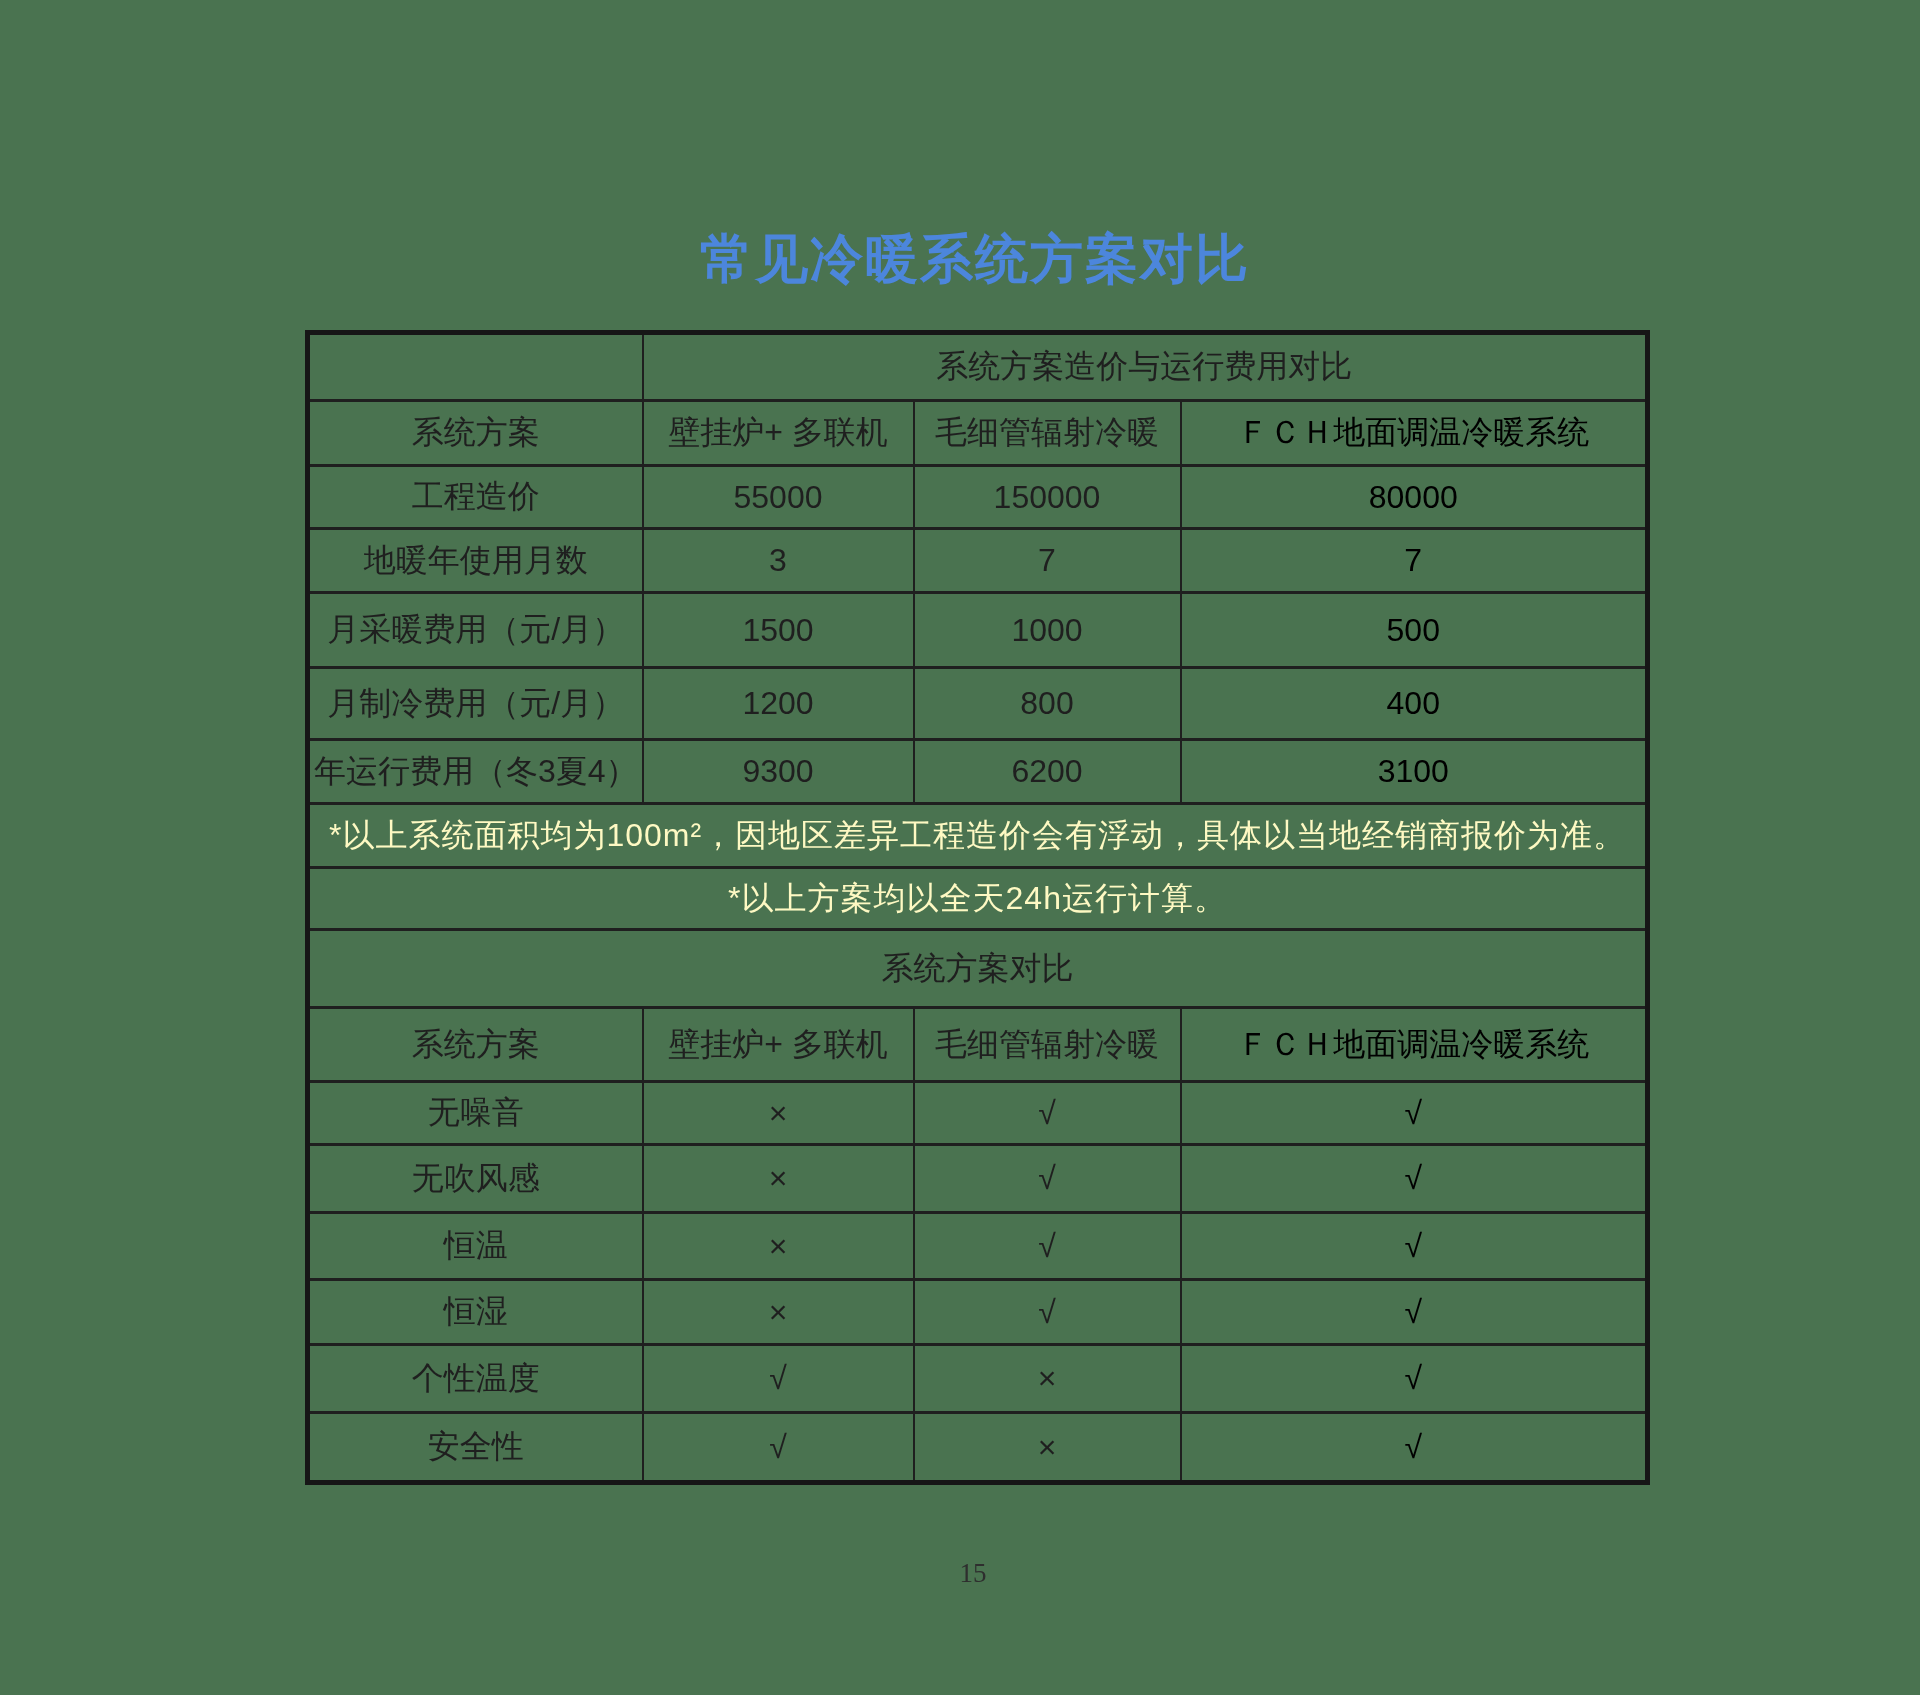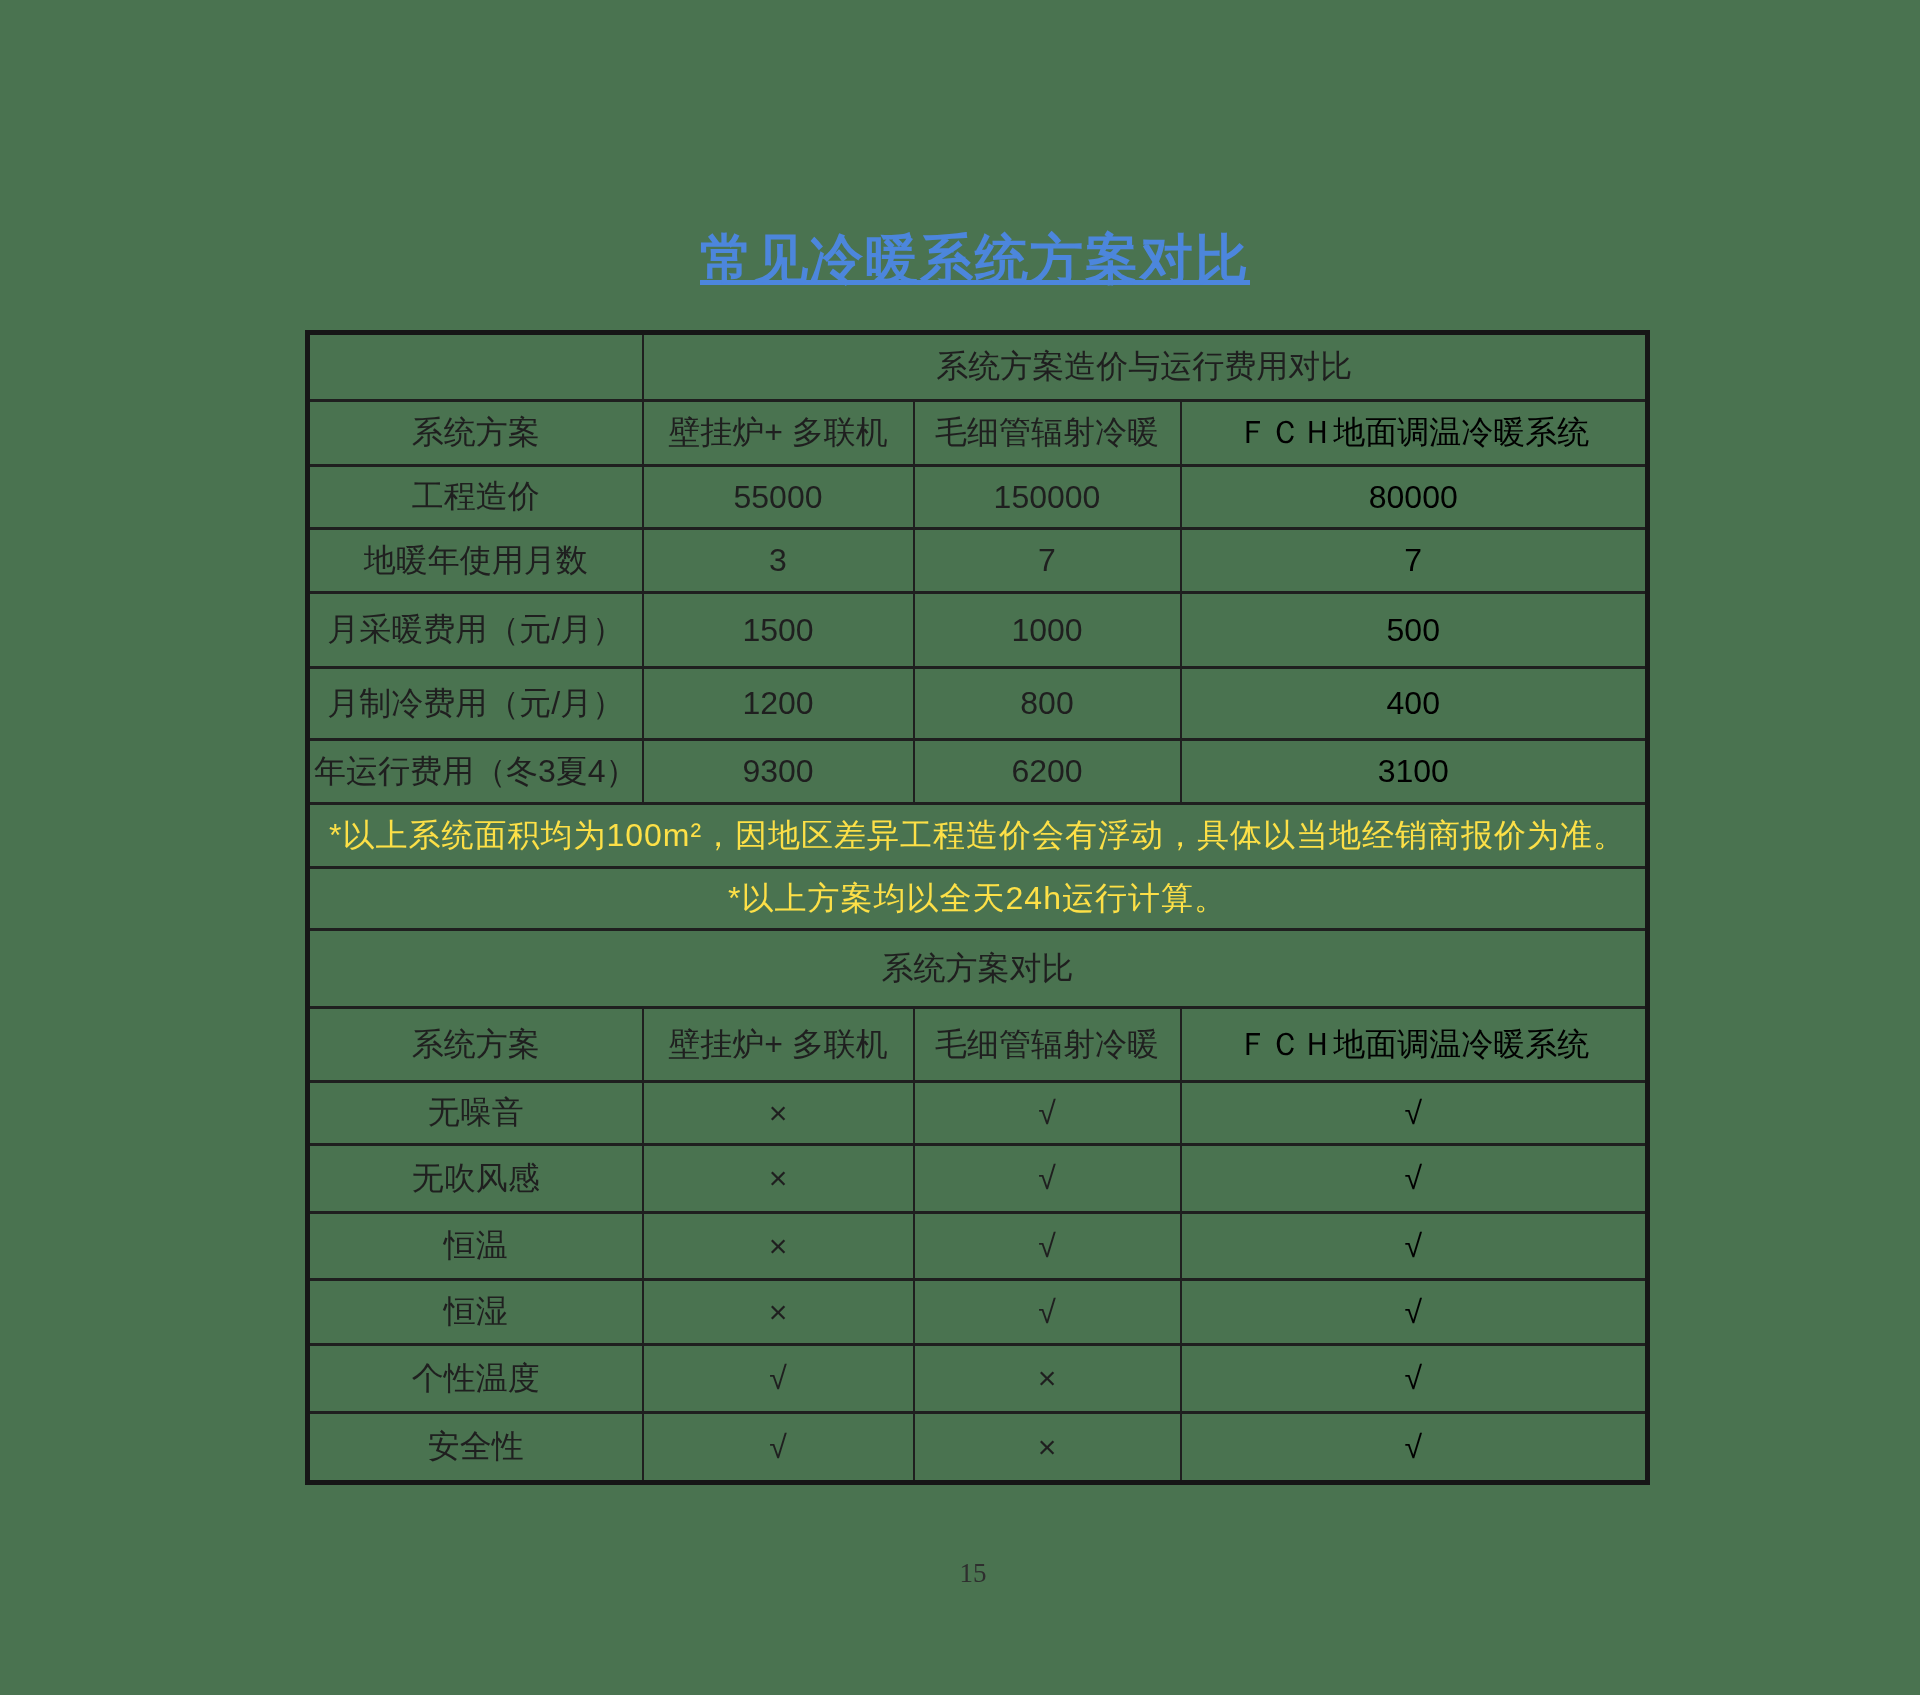--- a/index.html
+++ b/index.html
@@ -13,21 +13,20 @@
   }
   .doc-title{
     position:absolute;
     top:224px;left:305px;width:1340px;
     margin:0;
     text-align:center;
     font-size:53px;
     font-weight:bold;
     letter-spacing:2px;
     color:#4C86DC;
-    text-decoration:underline;
   }
   table.main-table{
     position:absolute;
     top:330px;left:305px;
     width:1340px;
     border-collapse:collapse;
     table-layout:fixed;
     border:5px solid #161616;
   }
   table.main-table td{
@@ -36,21 +35,21 @@
     border-bottom-width:3px;
     text-align:center;
     vertical-align:middle;
     font-size:32px;
     padding:0;
     overflow:hidden;
     white-space:nowrap;
   }
   td.sec1-title{ padding-right:348px; }      
   td.note{
-    color:#fde047;
+    color:#fef9c3;
     text-align:left;
     padding-left:6px;
     letter-spacing:1px;
   }
   td.orange{ color:#000000; }
   td.label-cell{ }
   .page-number{
     position:absolute;
     top:1558px;left:16px;width:1914px;
     text-align:center;

